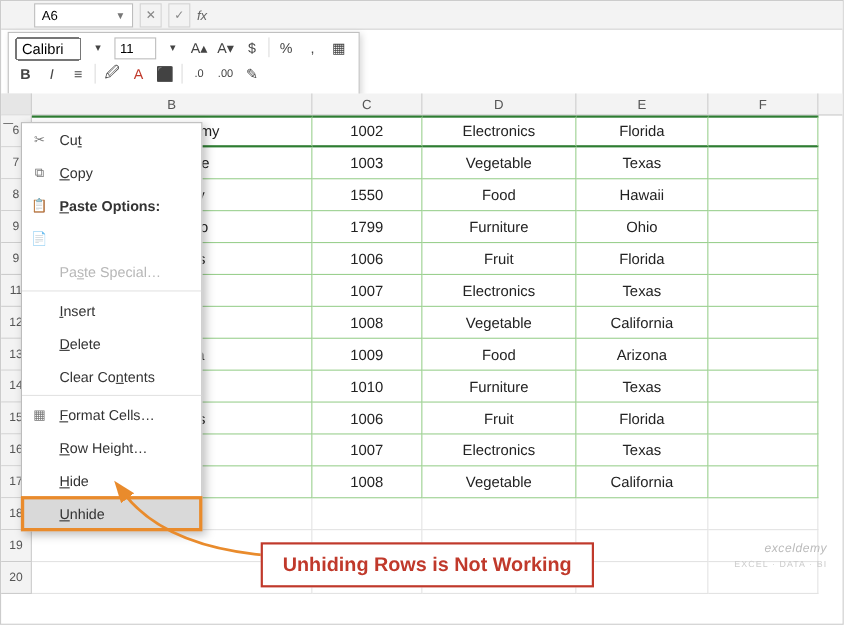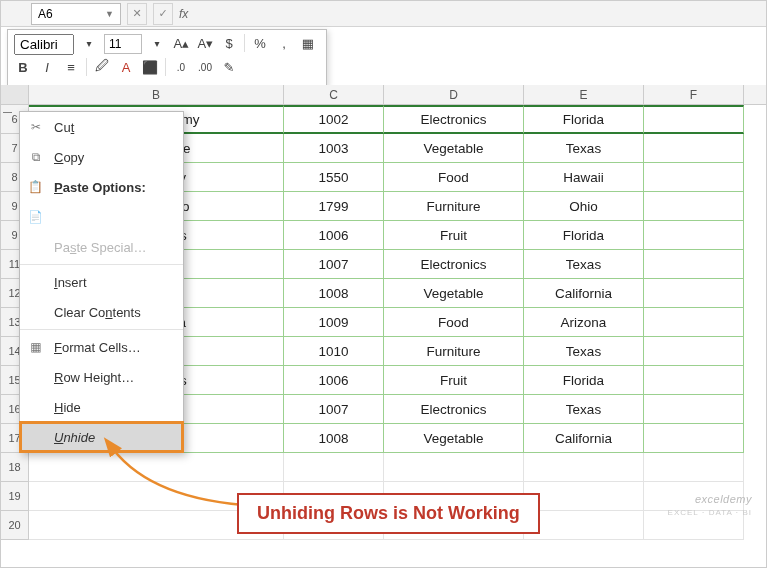--- a/index.html
+++ b/index.html
@@ -38,21 +38,21 @@
   .cD { flex:0 0 140px; }
   .cE { flex:0 0 120px; }
   .cF { flex:0 0 100px; }
 
   
   .ctxmenu { position:absolute; top:110px; left:18px; width:165px; background:#fff; border:1px solid #bcbcbc; box-shadow:3px 3px 8px rgba(0,0,0,.25); z-index:5; }
   .ctxmenu .mi { display:flex; align-items:center; height:30px; font-size:13px; color:#333; padding-left:34px; position:relative; }
   .ctxmenu .mi.disabled { color:#b7b7b7; }
   .ctxmenu .mi.bold { font-weight:600; }
   .ctxmenu .mi .ic { position:absolute; left:8px; width:16px; text-align:center; font-size:12px; color:#777; }
-  .ctxmenu .mi.highlight { outline:3px solid #e98b2c; outline-offset:-2px; background:#d9d9d9;font-style:italic; }
+  .ctxmenu .mi.highlight { outline:3px solid #e98b2c; outline-offset:-2px; background:#d9d9d9; }
   .ctxmenu .msep { height:1px; background:#e3e3e3; margin:2px 0; }
   .ctxmenu .und { text-decoration:underline; }
 
   
   .callout { position:absolute; left:236px; top:492px; background:#fff; border:2.5px solid #c0392b; padding:8px 18px; font-size:18px; font-weight:700; color:#c0392b; z-index:6; }
   .arrow { position:absolute; z-index:6; }
   .wm { position:absolute; right:14px; bottom:62px; font-size:11px; color:#bbb; font-style:italic; letter-spacing:.5px;margin-left:39px; }
   .wm2 { position:absolute; right:14px; bottom:50px; font-size:8px; color:#ccc; letter-spacing:1px; }
 
   
@@ -255,20 +255,23 @@
       <span class="ic">📄</span>
     </div>
     <div class="mi disabled">
       <span>Pa<span class="und">s</span>te Special…</span>
     </div>
     <div class="msep"></div>
     <div class="mi">
       <span><span class="und">I</span>nsert</span>
     </div>
     <div class="mi">
+      <span><span class="und">D</span>elete</span>
+    </div>
+    <div class="mi">
       <span>Clear Co<span class="und">n</span>tents</span>
     </div>
     <div class="msep"></div>
     <div class="mi">
       <span class="ic">▦</span>
       <span><span class="und">F</span>ormat Cells…</span>
     </div>
     <div class="mi">
       <span><span class="und">R</span>ow Height…</span>
     </div>

